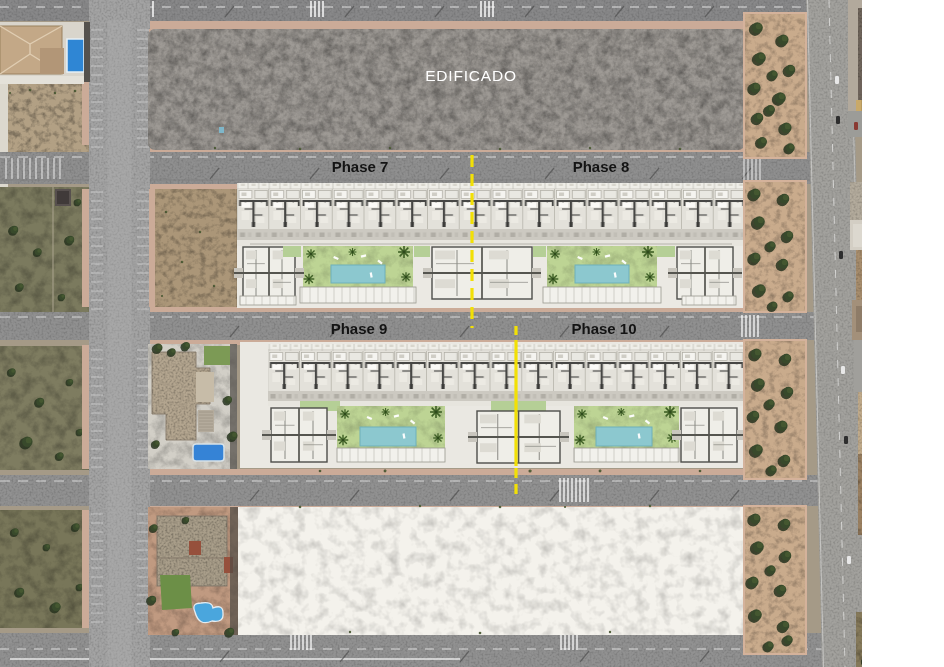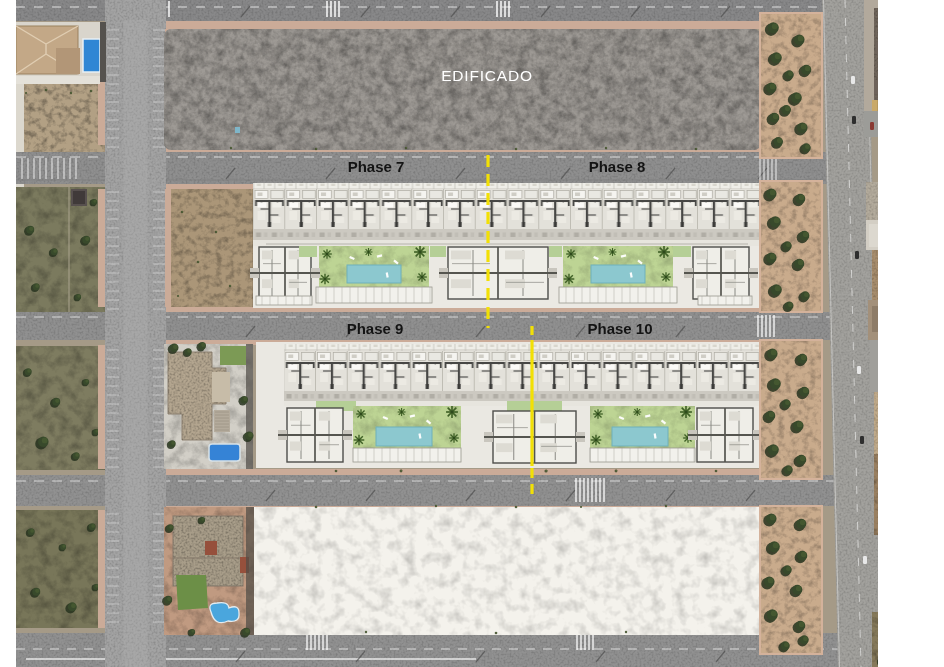--- a/index.html
+++ b/index.html
@@ -1,14 +1,14 @@
 <!DOCTYPE html>
 <html><head><meta charset="utf-8"><style>
 html,body{margin:0;padding:0;background:#fff;}
-#scene{width:862px;height:667px;position:relative;overflow:hidden;font-family:"Liberation Sans",sans-serif;padding-left:16px;}
+#scene{width:862px;height:667px;position:relative;overflow:hidden;font-family:"Liberation Sans",sans-serif;}
 </style></head><body>
 
 <div id="scene"><svg width="944" height="667" viewBox="0 0 944 667">
 <defs>
 <filter id="spots" x="-5%" y="-5%" width="110%" height="110%">
           <feTurbulence type="fractalNoise" baseFrequency="0.16" numOctaves="3" seed="11"></feTurbulence>
           <feColorMatrix type="matrix" values="0 0 0 0 0  0 0 0 0 0  0 0 0 0 0  1.6 0 0 0 -0.7"></feColorMatrix>
           <feComposite in2="SourceGraphic" operator="in"></feComposite>
         </filter>
 <filter id="blobs" x="-5%" y="-5%" width="110%" height="110%">

